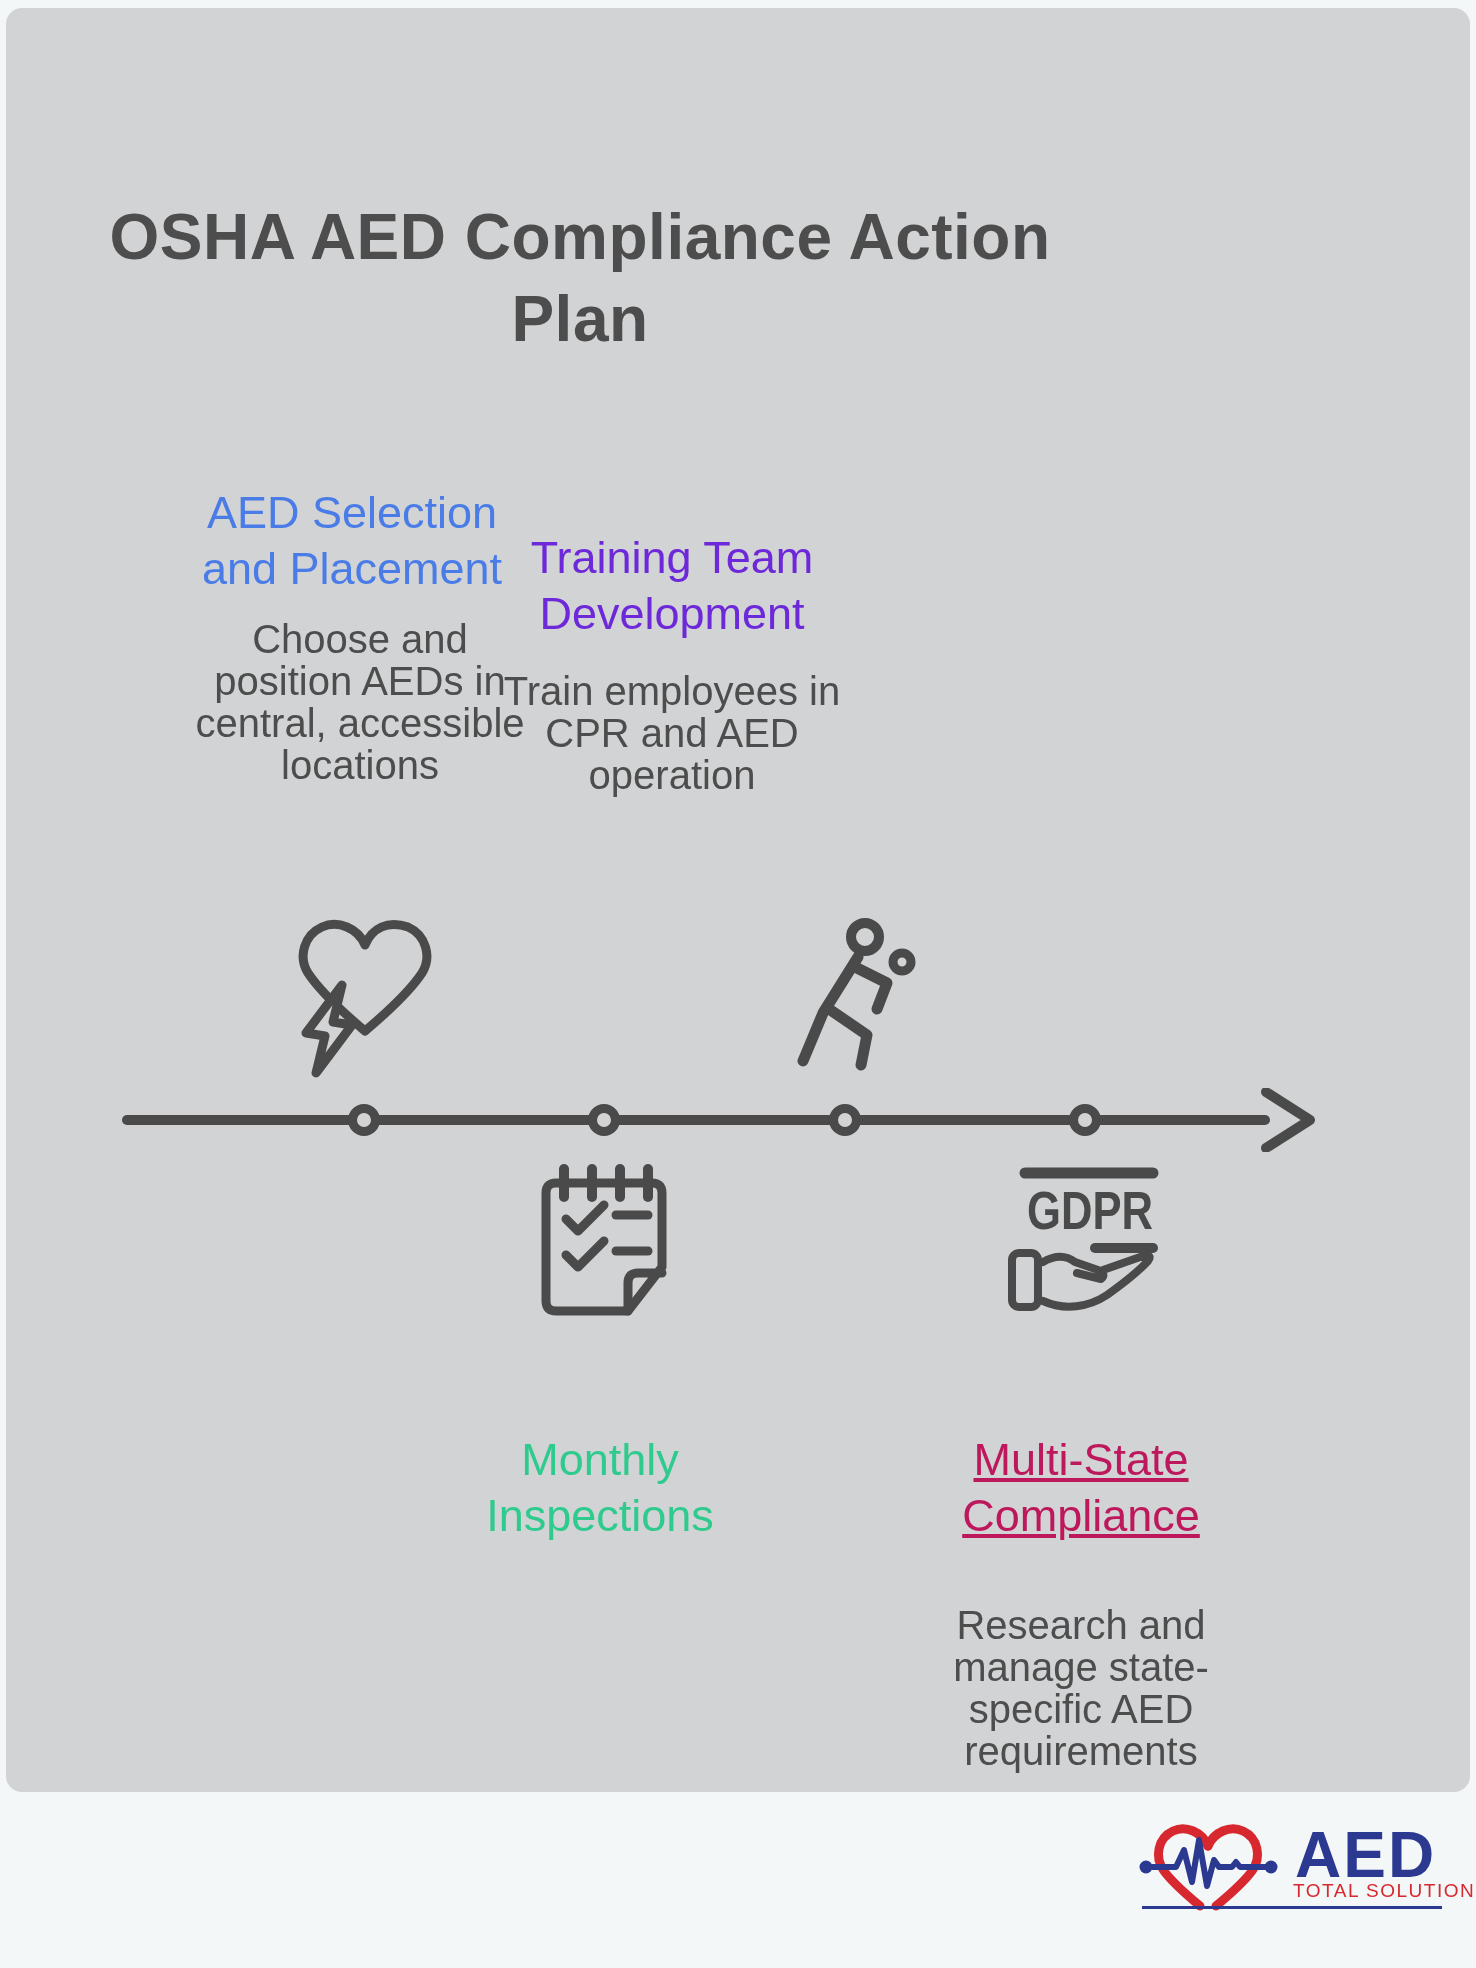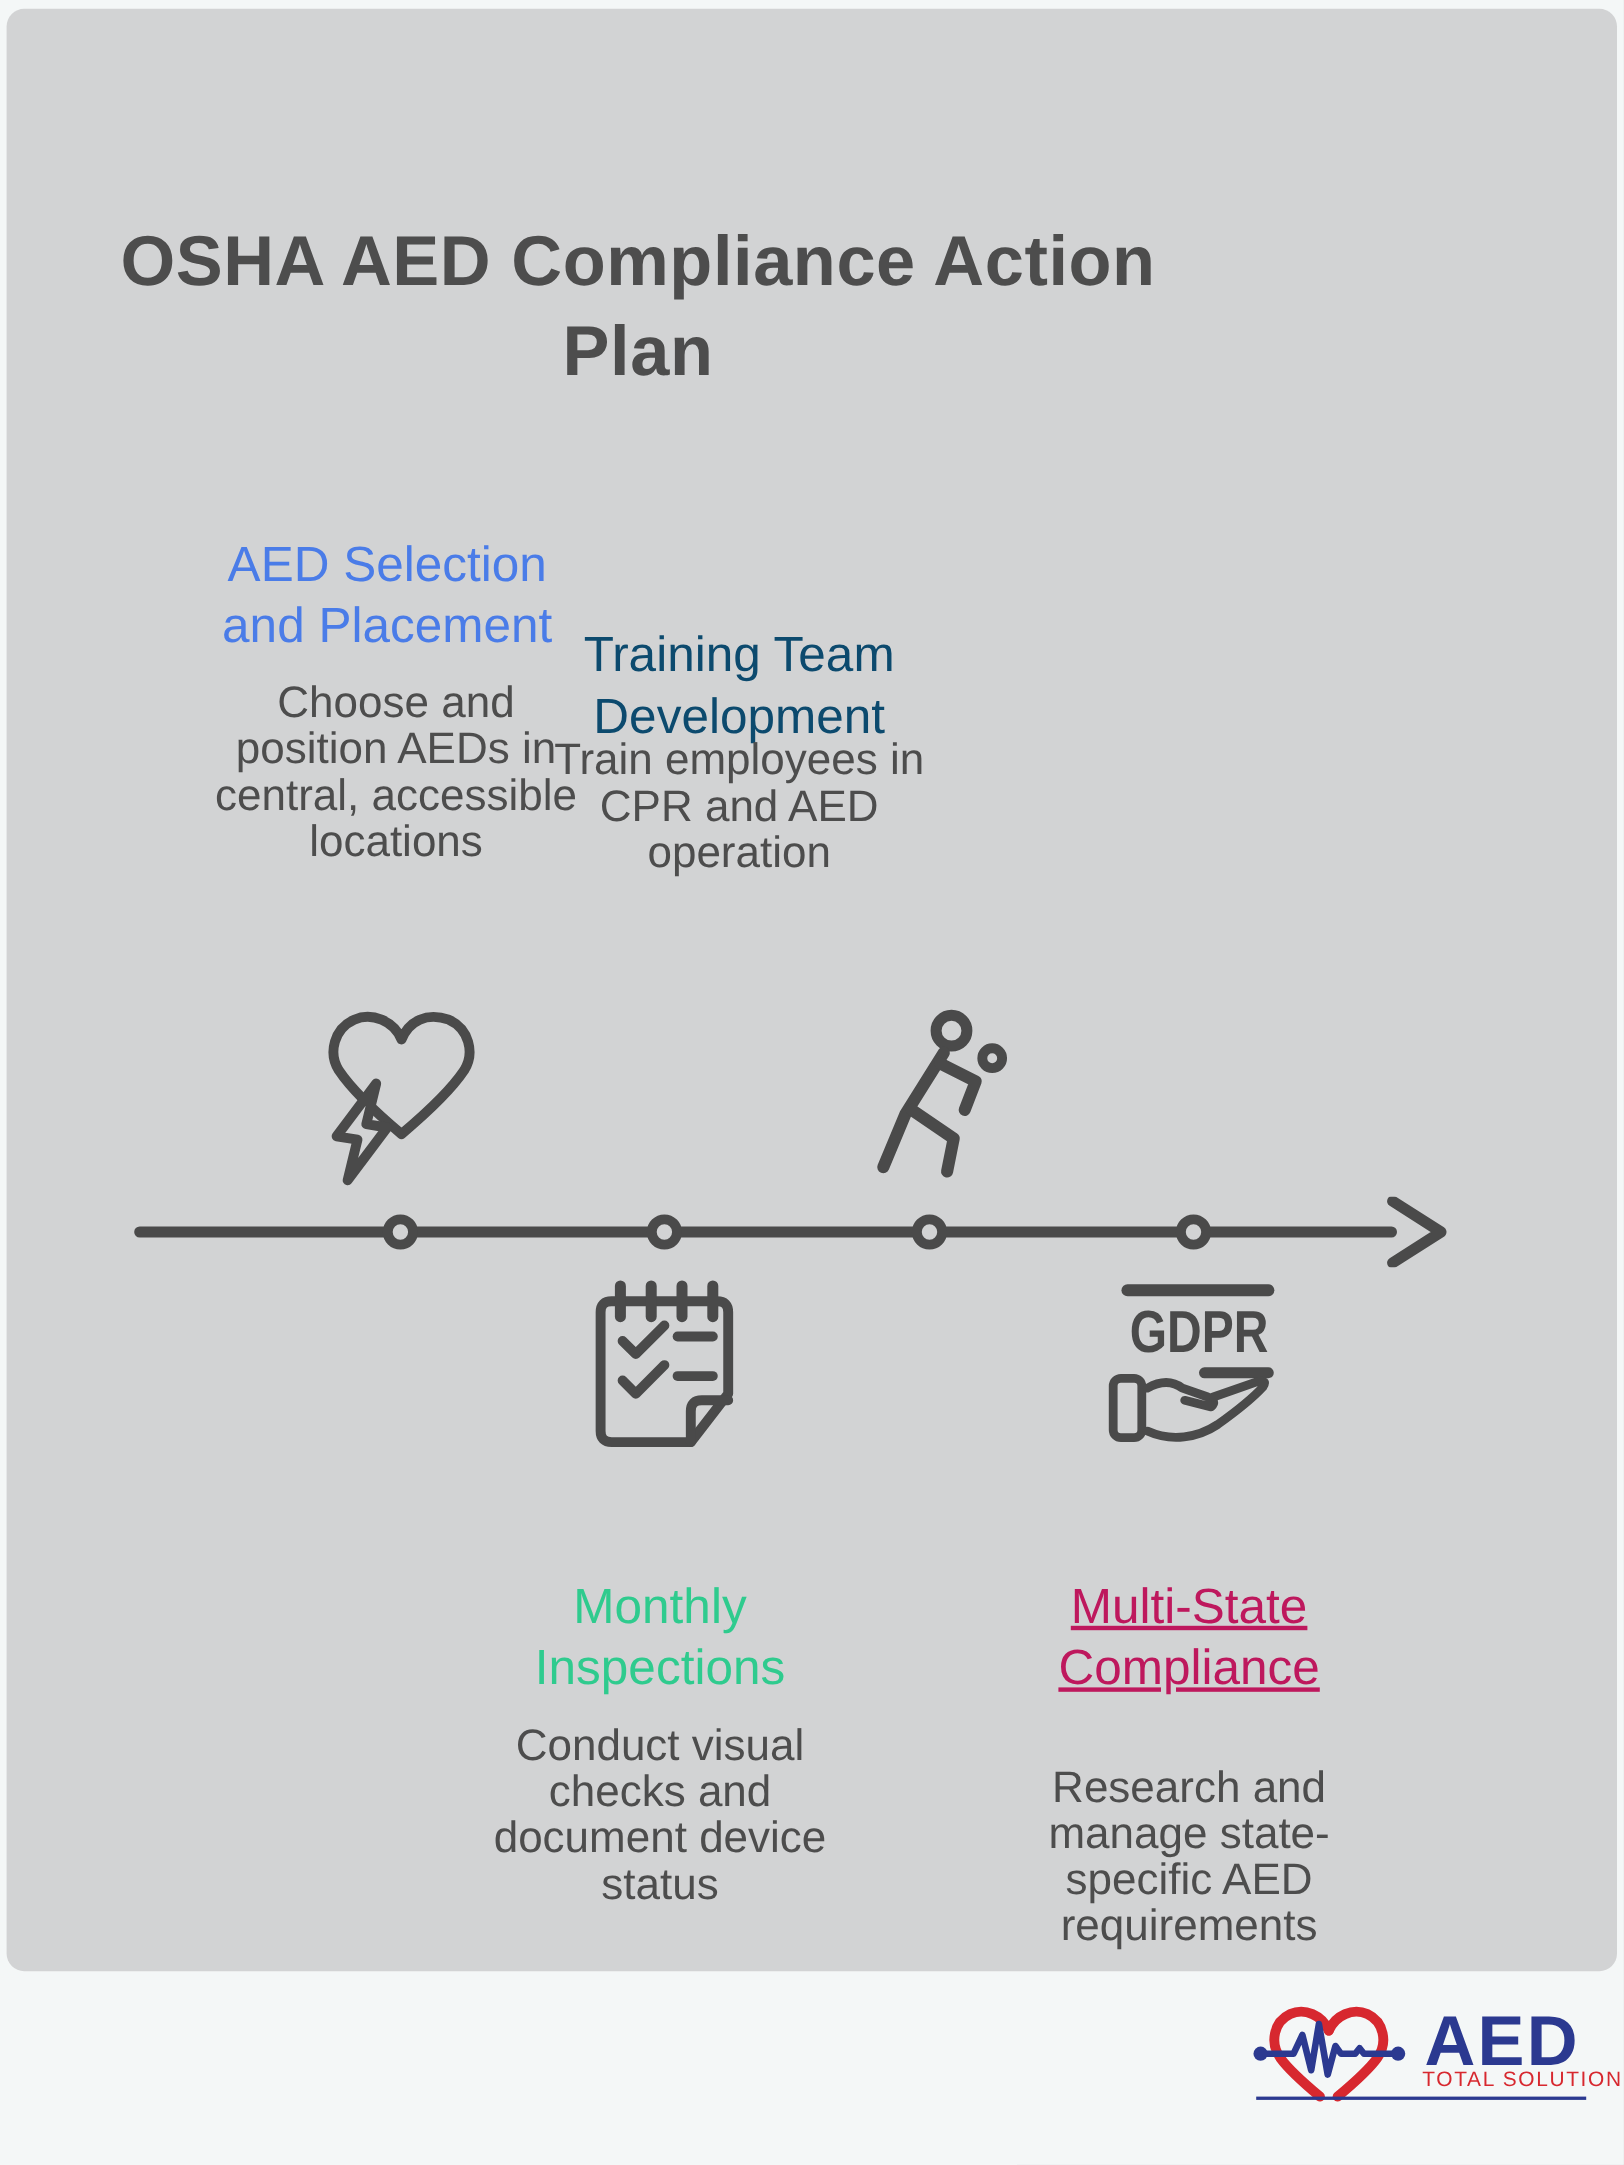--- a/index.html
+++ b/index.html
@@ -76,32 +76,28 @@
   <div id="title" class="pre">OSHA AED Compliance Action
 Plan</div>
 
   <div id="head-1" class="step-heading pre" style="color: rgb(74, 124, 232);">AED Selection
 and Placement</div>
   <div id="desc-1" class="step-desc pre">Choose and
 position AEDs in
 central, accessible
 locations</div>
 
-  <div id="head-2" class="step-heading pre" style="color: #0c4a6e; margin-top: 37px;">Training Team
+  <div id="head-2" class="step-heading pre" style="color: #6d28d9;">Training Team
 Development</div>
   <div id="desc-2" class="step-desc pre">Train employees in
 CPR and AED
 operation</div>
 
   <div id="head-3" class="step-heading pre" style="color: rgb(47, 203, 142);">Monthly
 Inspections</div>
-  <div id="desc-3" class="step-desc pre">Conduct visual
-checks and
-document device
-status</div>
 
   <div id="head-4" class="step-heading pre" style="color: #be185d; text-decoration: underline;">Multi-State
 Compliance</div>
   <div id="desc-4" class="step-desc pre">Research and
 manage state-
 specific AED
 requirements</div>
 
   <svg class="abs icon-dark" style="left:280px;top:915px;" width="165" height="165" viewBox="0 0 165 165">
     <path d="M85 30 C78 13 58 5 42 12 C24 20 18 42 28 58 C40 76 66 100 85 116 C104 100 130 76 142 58 C152 42 146 20 128 12 C108 5 92 13 85 30 Z" fill="none" stroke-width="9" stroke-linecap="round" stroke-linejoin="round"></path>

